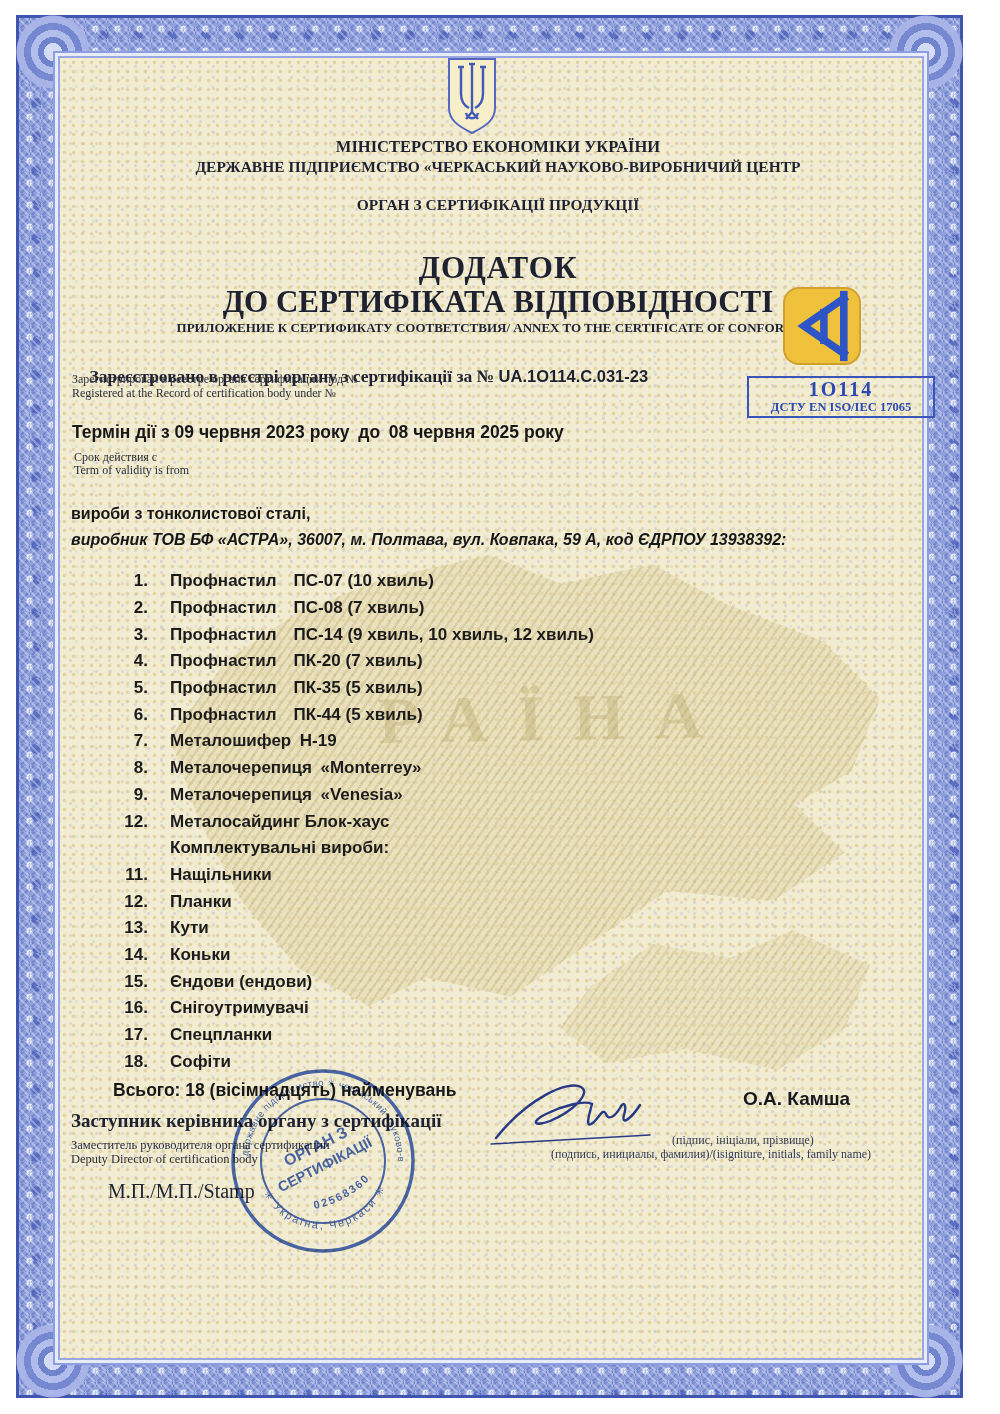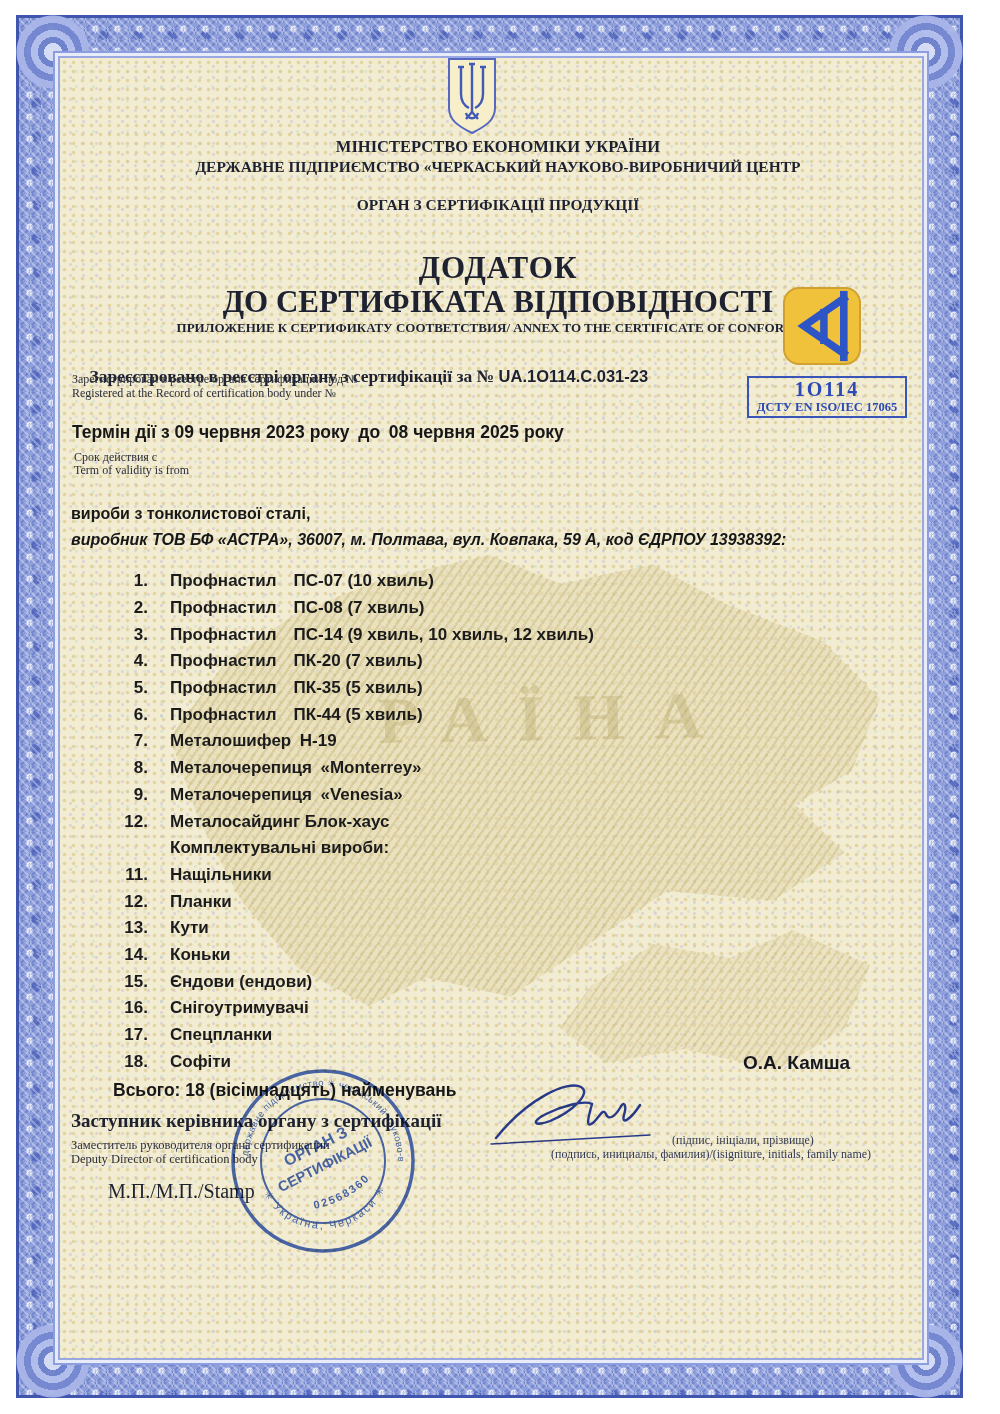--- a/index.html
+++ b/index.html
@@ -72,21 +72,21 @@
   .title2 { top:284px; font-size:31px; }
   .titlesub { top:320px; font-size:13px; }
 
   .reg1 { left:64px; top:345px; font-size:17.5px; }
   .reg1 .num { font-family:"Liberation Sans", sans-serif; font-size:16.5px; }
   .reg2 { left:64px; top:372px; }
   .reg3 { left:64px; top:386px; }
 
   .mark-box { position:absolute; left:783px; top:287px; width:78px; height:78px;
     background:#f0c23c; border:2px solid #cfa12e; border-radius:16px; box-sizing:border-box; }
-  .acc-box { position:absolute; left:747px; top:376px; width:160px; height:42px;
+  .acc-box { position:absolute; left:747px; top:376px; width:188px; height:42px;
     border:2px solid #3a55b8; color:#2b4ab5; text-align:center; box-sizing:border-box; }
   .acc-code { font-size:20px; letter-spacing:2px; line-height:22px; }
   .acc-std { font-size:12.5px; line-height:14px; }
 
   .term1 { left:64px; top:422px; font-size:17.5px; color:#171717; }
   .term2 { left:66px; top:450px; }
   .term3 { left:66px; top:463px; }
 
   .intro1 { left:63px; top:505px; font-size:16px; color:#171717; }
   .intro2 { left:63px; top:531px; font-size:16px; color:#171717;font-style:italic; }
@@ -102,21 +102,21 @@
 
   .sgt1 { left:63px; top:1110px; font-size:19px; }
   .sgt2 { left:63px; top:1138px; font-size:12.5px; }
   .sgt3 { left:63px; top:1152px; font-size:12.5px; }
   .mp   { left:100px; top:1180px; font-size:20px; }
 
   .stamp { position:absolute; left:228px; top:1066px; width:190px; height:190px;
     mix-blend-mode:multiply; opacity:.85; }
   .sig { position:absolute; left:488px; top:1078px; width:180px; height:70px;
     mix-blend-mode:multiply; }
-  .name { left:735px; top:1052px; font-size:19px; color:#16181f; }
+  .name { left:735px; top:1088px; font-size:19px; color:#16181f; }
   .cap1 { left:637px; top:1133px; font-size:12px; color:#333a52;margin-left:27px; }
   .cap2 { left:543px; top:1147px; font-size:12px; color:#333a52; }
 
   .emblem { position:absolute; left:444px; top:56px; }
 </style>
 </head>
 <body>
 
 <div class="page">
 

